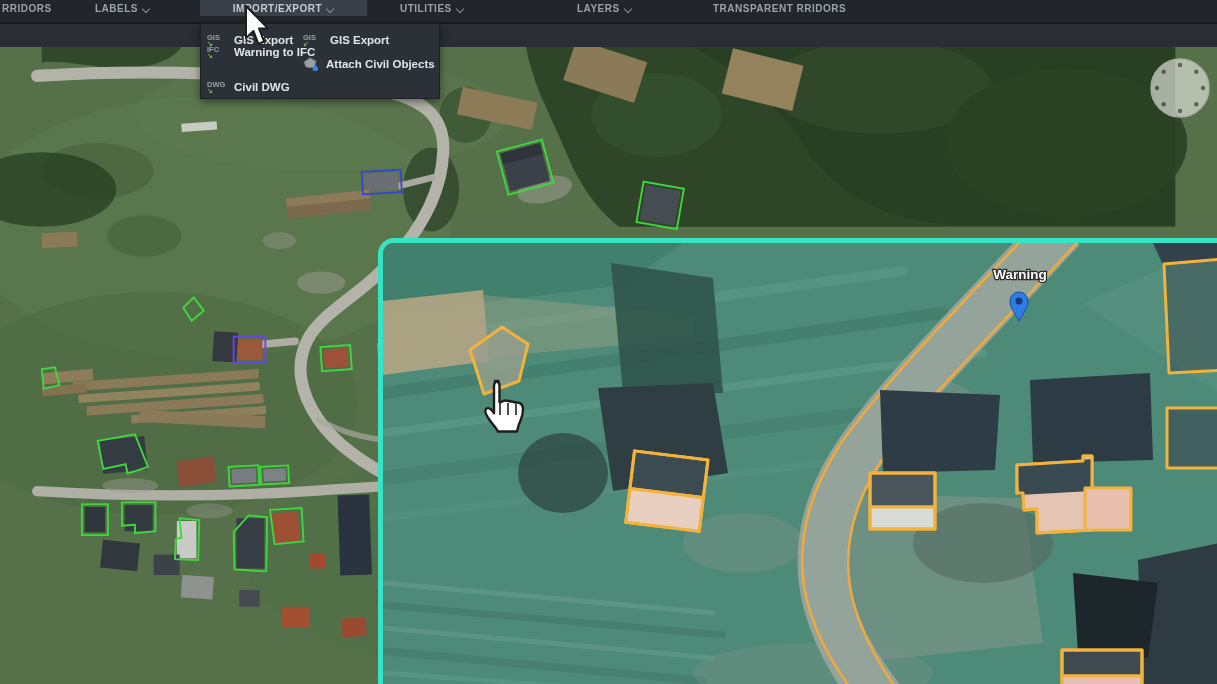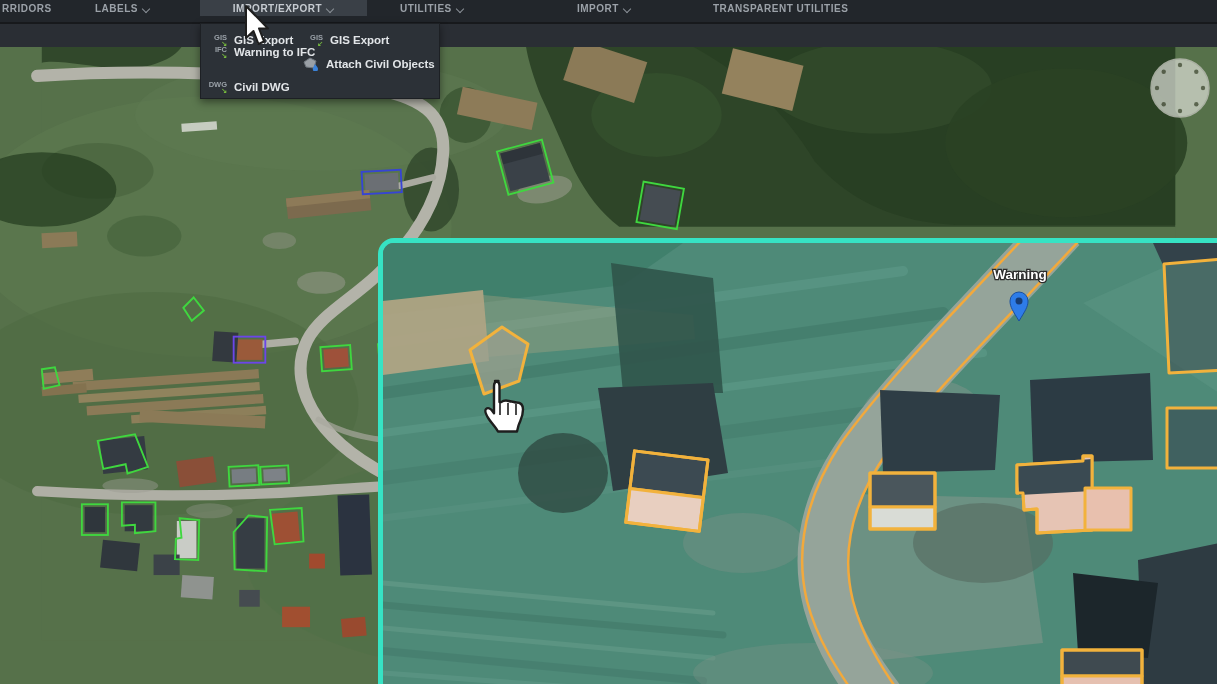--- a/index.html
+++ b/index.html
@@ -15,21 +15,21 @@
   .chev{width:7px;height:7px;position:relative;display:inline-block;}
   .chev::after{content:"";position:absolute;left:0;top:1px;width:5px;height:5px;
       border-right:1.5px solid #8a9097;border-bottom:1.5px solid #8a9097;transform:rotate(45deg);}
   .ribbon{position:absolute;left:0;top:22px;width:1217px;height:25px;background:#2a2e34;
       border-top:2px solid #17191c;z-index:25;}
 
   
   .dropdown{position:absolute;left:200px;top:23px;width:240px;height:76px;background:#2c3137;
       border:1px solid #1d2024;box-shadow:0 3px 8px rgba(0,0,0,.45);z-index:40;}
   .dd-item{position:absolute;display:flex;align-items:center;gap:7px;height:22px;cursor:pointer;}
-  .dd-item .ic-text{font-size:7.5px;font-weight:bold;color:#9aa1a8;line-height:7px;text-align:right;width:20px;position:relative;}
+  .dd-item .ic-text{font-size:7.5px;font-weight:bold;color:#9aa1a8;line-height:7px;text-align:left;width:20px;position:relative;}
   .dd-item .ic-text .garrow{display:block;font-size:7px;color:#76b93e;line-height:5px;}
   .dd-item .lbl{font-size:11.5px;font-weight:600;color:#e2e5e8;white-space:nowrap;}
   .civ-icon{width:16px;height:14px;display:inline-block;}
 
   
   .mapmain{position:absolute;left:0;top:47px;z-index:1;}
 
   
   .inset{position:absolute;left:378px;top:238px;width:846px;height:453px;
       border:5px solid #36e3c4;border-radius:16px 0 0 0;overflow:hidden;z-index:20;background:#4e8a78;}
@@ -271,25 +271,25 @@
     </div>
     <div class="mitem active" style="left:200px;width:167px;justify-content:center">
       <span>IMPORT/EXPORT</span>
       <span class="chev"></span>
     </div>
     <div class="mitem" style="left:400px">
       <span>UTILITIES</span>
       <span class="chev"></span>
     </div>
     <div class="mitem" style="left:577px">
-      <span>IMPORT</span>
+      <span>LAYERS</span>
       <span class="chev"></span>
     </div>
     <div class="mitem" style="left:713px">
-      <span>TRANSPARENT UTILITIES</span>
+      <span>TRANSPARENT RRIDORS</span>
     </div>
   </div>
   <div class="ribbon"></div>
 
   <div class="dropdown">
 
     <div class="dd-item" style="left:6px;top:5px">
       <span class="ic-text">
         <span>GIS</span>
         <span class="garrow">↘</span>

